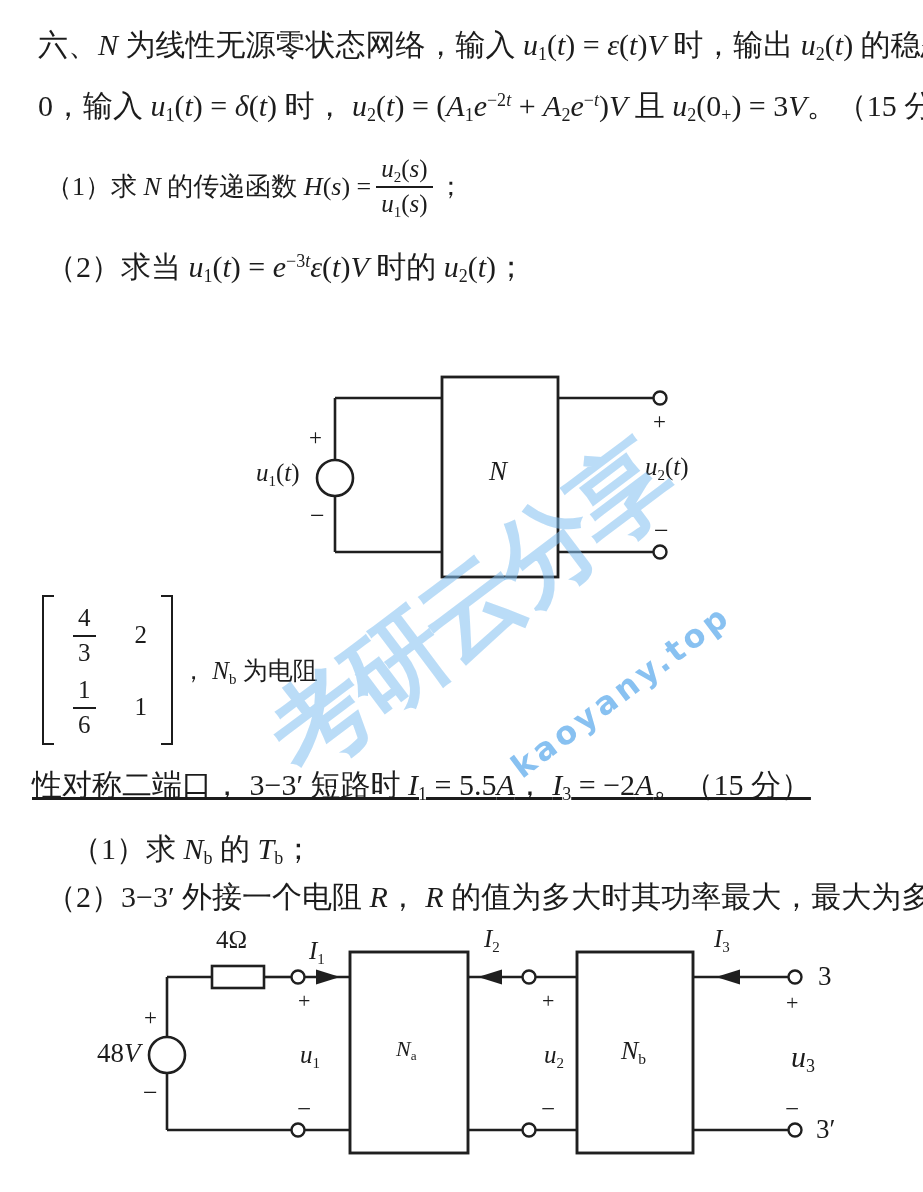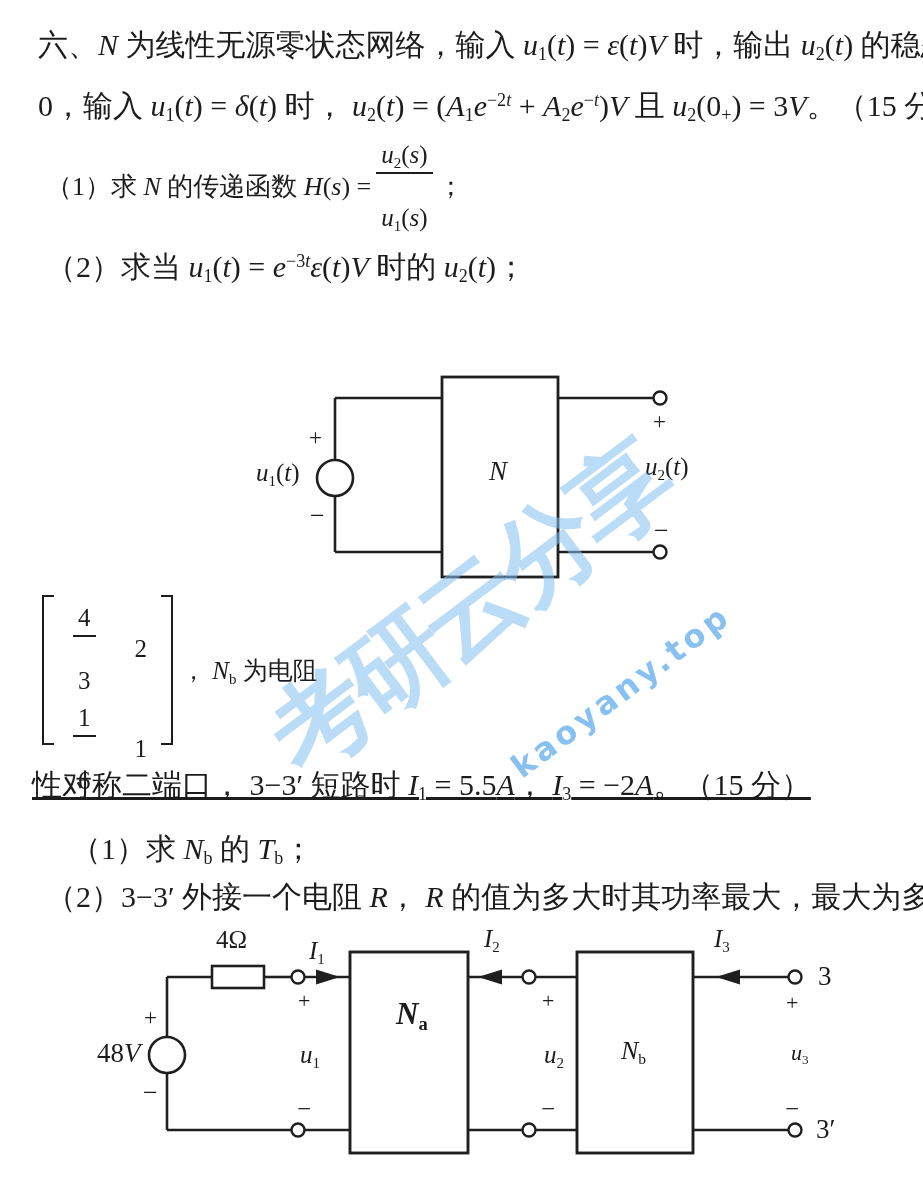--- a/index.html
+++ b/index.html
@@ -16,21 +16,21 @@
   }
   .txt{position:absolute;font-size:30px;line-height:1.25;white-space:nowrap;color:var(--text);}
   .lbl{position:absolute;font-size:24px;line-height:1;white-space:nowrap;color:var(--text);}
   i{font-style:italic;}
   sub{font-size:60%;vertical-align:-0.3em;line-height:0;}
   sup{font-size:60%;vertical-align:0.55em;line-height:0;}
   .row{position:absolute;display:flex;align-items:center;white-space:nowrap;}
   
   .frac{display:inline-flex;flex-direction:column;align-items:center;vertical-align:middle;margin:0 5px;font-size:25px;}
   .frac .num{display:block;border-bottom:2px solid var(--text);padding:1px 5px 3px;}
-  .frac .den{display:block;padding-top:2px;margin-top:28px;}
+  .frac .den{display:block;padding-top:2px;}
   
   .matrix{display:inline-flex;align-items:stretch;height:150px;margin:0 8px 0 4px;}
   .brk{width:10px;}
   .brk-l{border:2.5px solid var(--text);border-right:none;}
   .brk-r{border:2.5px solid var(--text);border-left:none;}
   .mgrid{display:grid;grid-template-columns:auto auto;column-gap:34px;row-gap:8px;
          padding:8px 14px;align-items:center;justify-items:center;font-size:25px;}
   
   .rad{margin:0 -1px 0 1px;}
   .radv{border-top:2px solid var(--text);padding:0 3px 0 1px;}
@@ -147,29 +147,29 @@
   <div class="txt overlay" style="left:46px;top:878px;">（2）3−3′ 外接一个电阻 <i>R</i>， <i>R</i> 的值为多大时其功率最大，最大为多少？</div>
 
   <div class="lbl overlay" style="left:216px;top:927px;font-size:25px;">4Ω</div>
   <div class="lbl overlay" style="left:309px;top:938px;font-size:25px;"><i>I</i><sub>1</sub></div>
   <div class="lbl overlay" style="left:97px;top:1040px;font-size:27px;">48<i>V</i></div>
   <div class="lbl overlay" style="left:144px;top:1006px;font-size:23px;">+</div>
   <div class="lbl overlay" style="left:143px;top:1080px;font-size:26px;">−</div>
   <div class="lbl overlay" style="left:298px;top:990px;font-size:22px;">+</div>
   <div class="lbl overlay" style="left:300px;top:1042px;font-size:25px;"><i>u</i><sub>1</sub></div>
   <div class="lbl overlay" style="left:297px;top:1096px;font-size:25px;">−</div>
-  <div class="lbl overlay" style="left:396px;top:998px;font-size:31px;font-weight:bold;"><i>N</i><sub>a</sub></div>
+  <div class="lbl overlay" style="left:396px;top:1038px;font-size:22px;"><i>N</i><sub>a</sub></div>
   <div class="lbl overlay" style="left:484px;top:926px;font-size:25px;"><i>I</i><sub>2</sub></div>
   <div class="lbl overlay" style="left:542px;top:990px;font-size:22px;">+</div>
   <div class="lbl overlay" style="left:544px;top:1042px;font-size:25px;"><i>u</i><sub>2</sub></div>
   <div class="lbl overlay" style="left:541px;top:1096px;font-size:25px;">−</div>
   <div class="lbl overlay" style="left:621px;top:1038px;font-size:26px;"><i>N</i><sub>b</sub></div>
   <div class="lbl overlay" style="left:714px;top:926px;font-size:25px;"><i>I</i><sub>3</sub></div>
   <div class="lbl overlay" style="left:818px;top:963px;font-size:27px;">3</div>
   <div class="lbl overlay" style="left:786px;top:992px;font-size:22px;">+</div>
-  <div class="lbl overlay" style="left:791px;top:1042px;font-size:22px;"><i>u</i><sub>3</sub></div>
+  <div class="lbl overlay" style="left:791px;top:1042px;font-size:30px;"><i>u</i><sub>3</sub></div>
   <div class="lbl overlay" style="left:785px;top:1096px;font-size:25px;">−</div>
   <div class="lbl overlay" style="left:816px;top:1116px;font-size:27px;">3′</div>
 
   <div class="wm wm-cn">考研云分享</div>
   <div class="wm wm-site">kaoyany.top</div>
 
 </div>
 
 </body></html>

